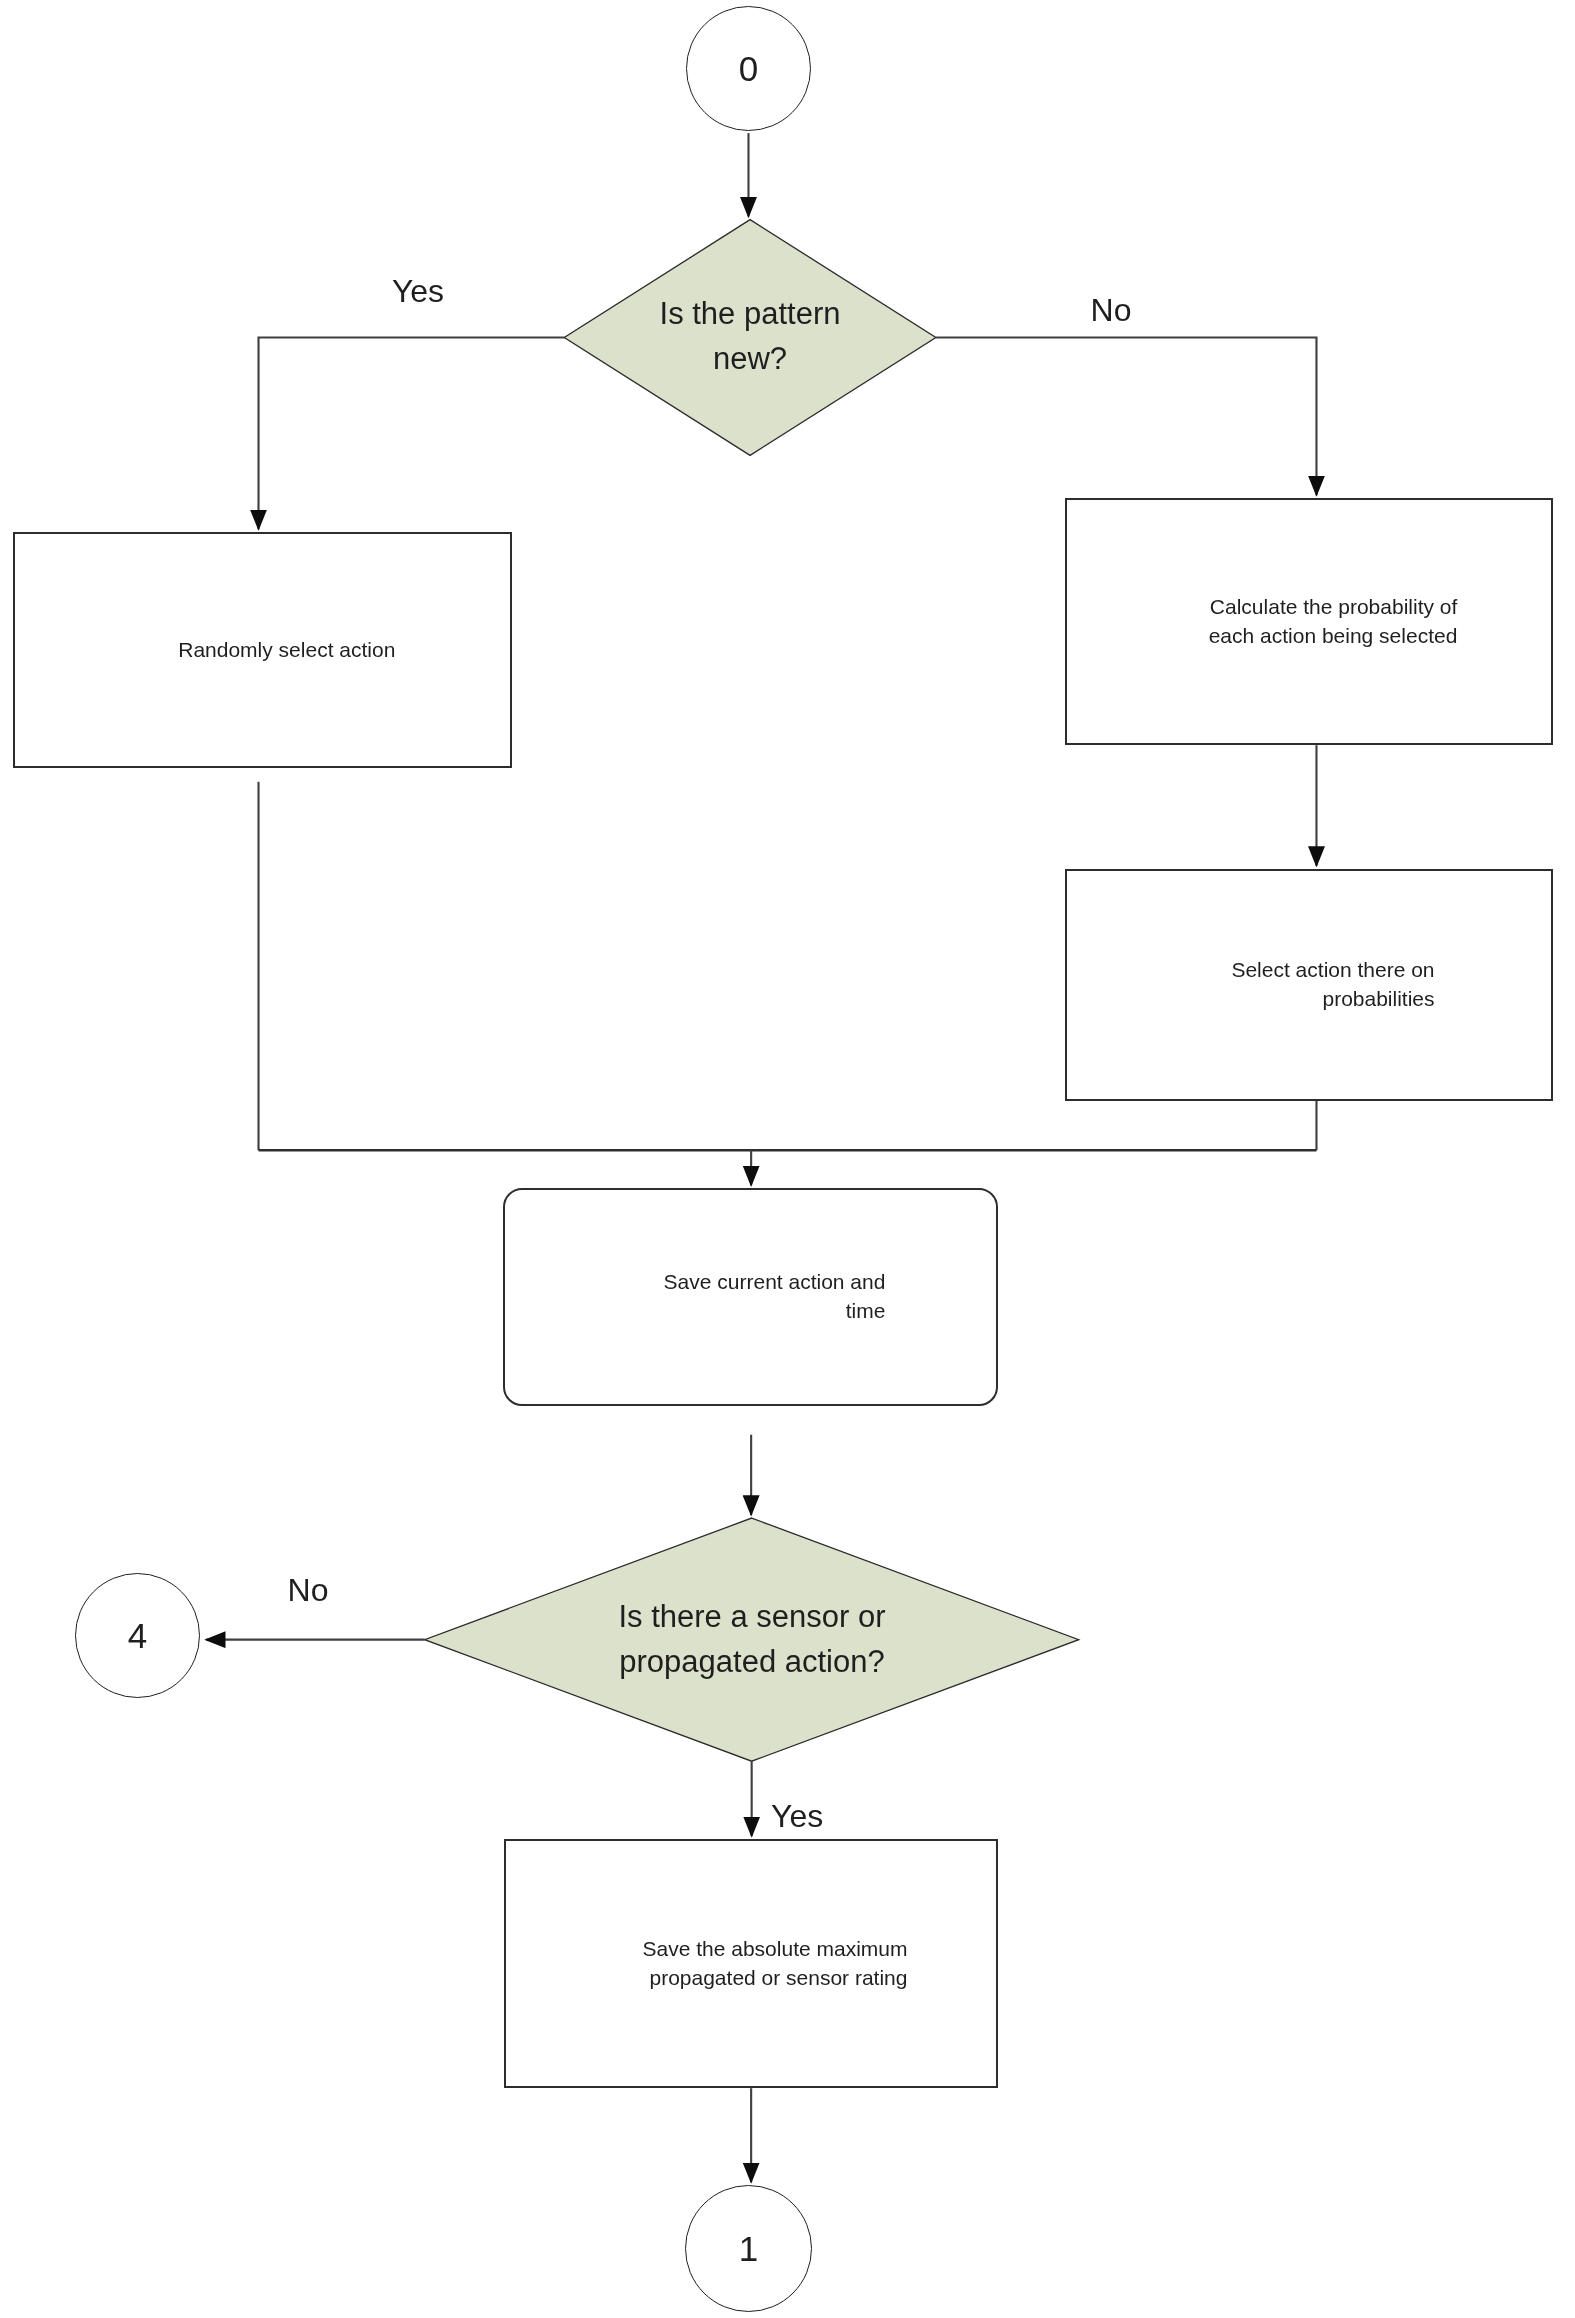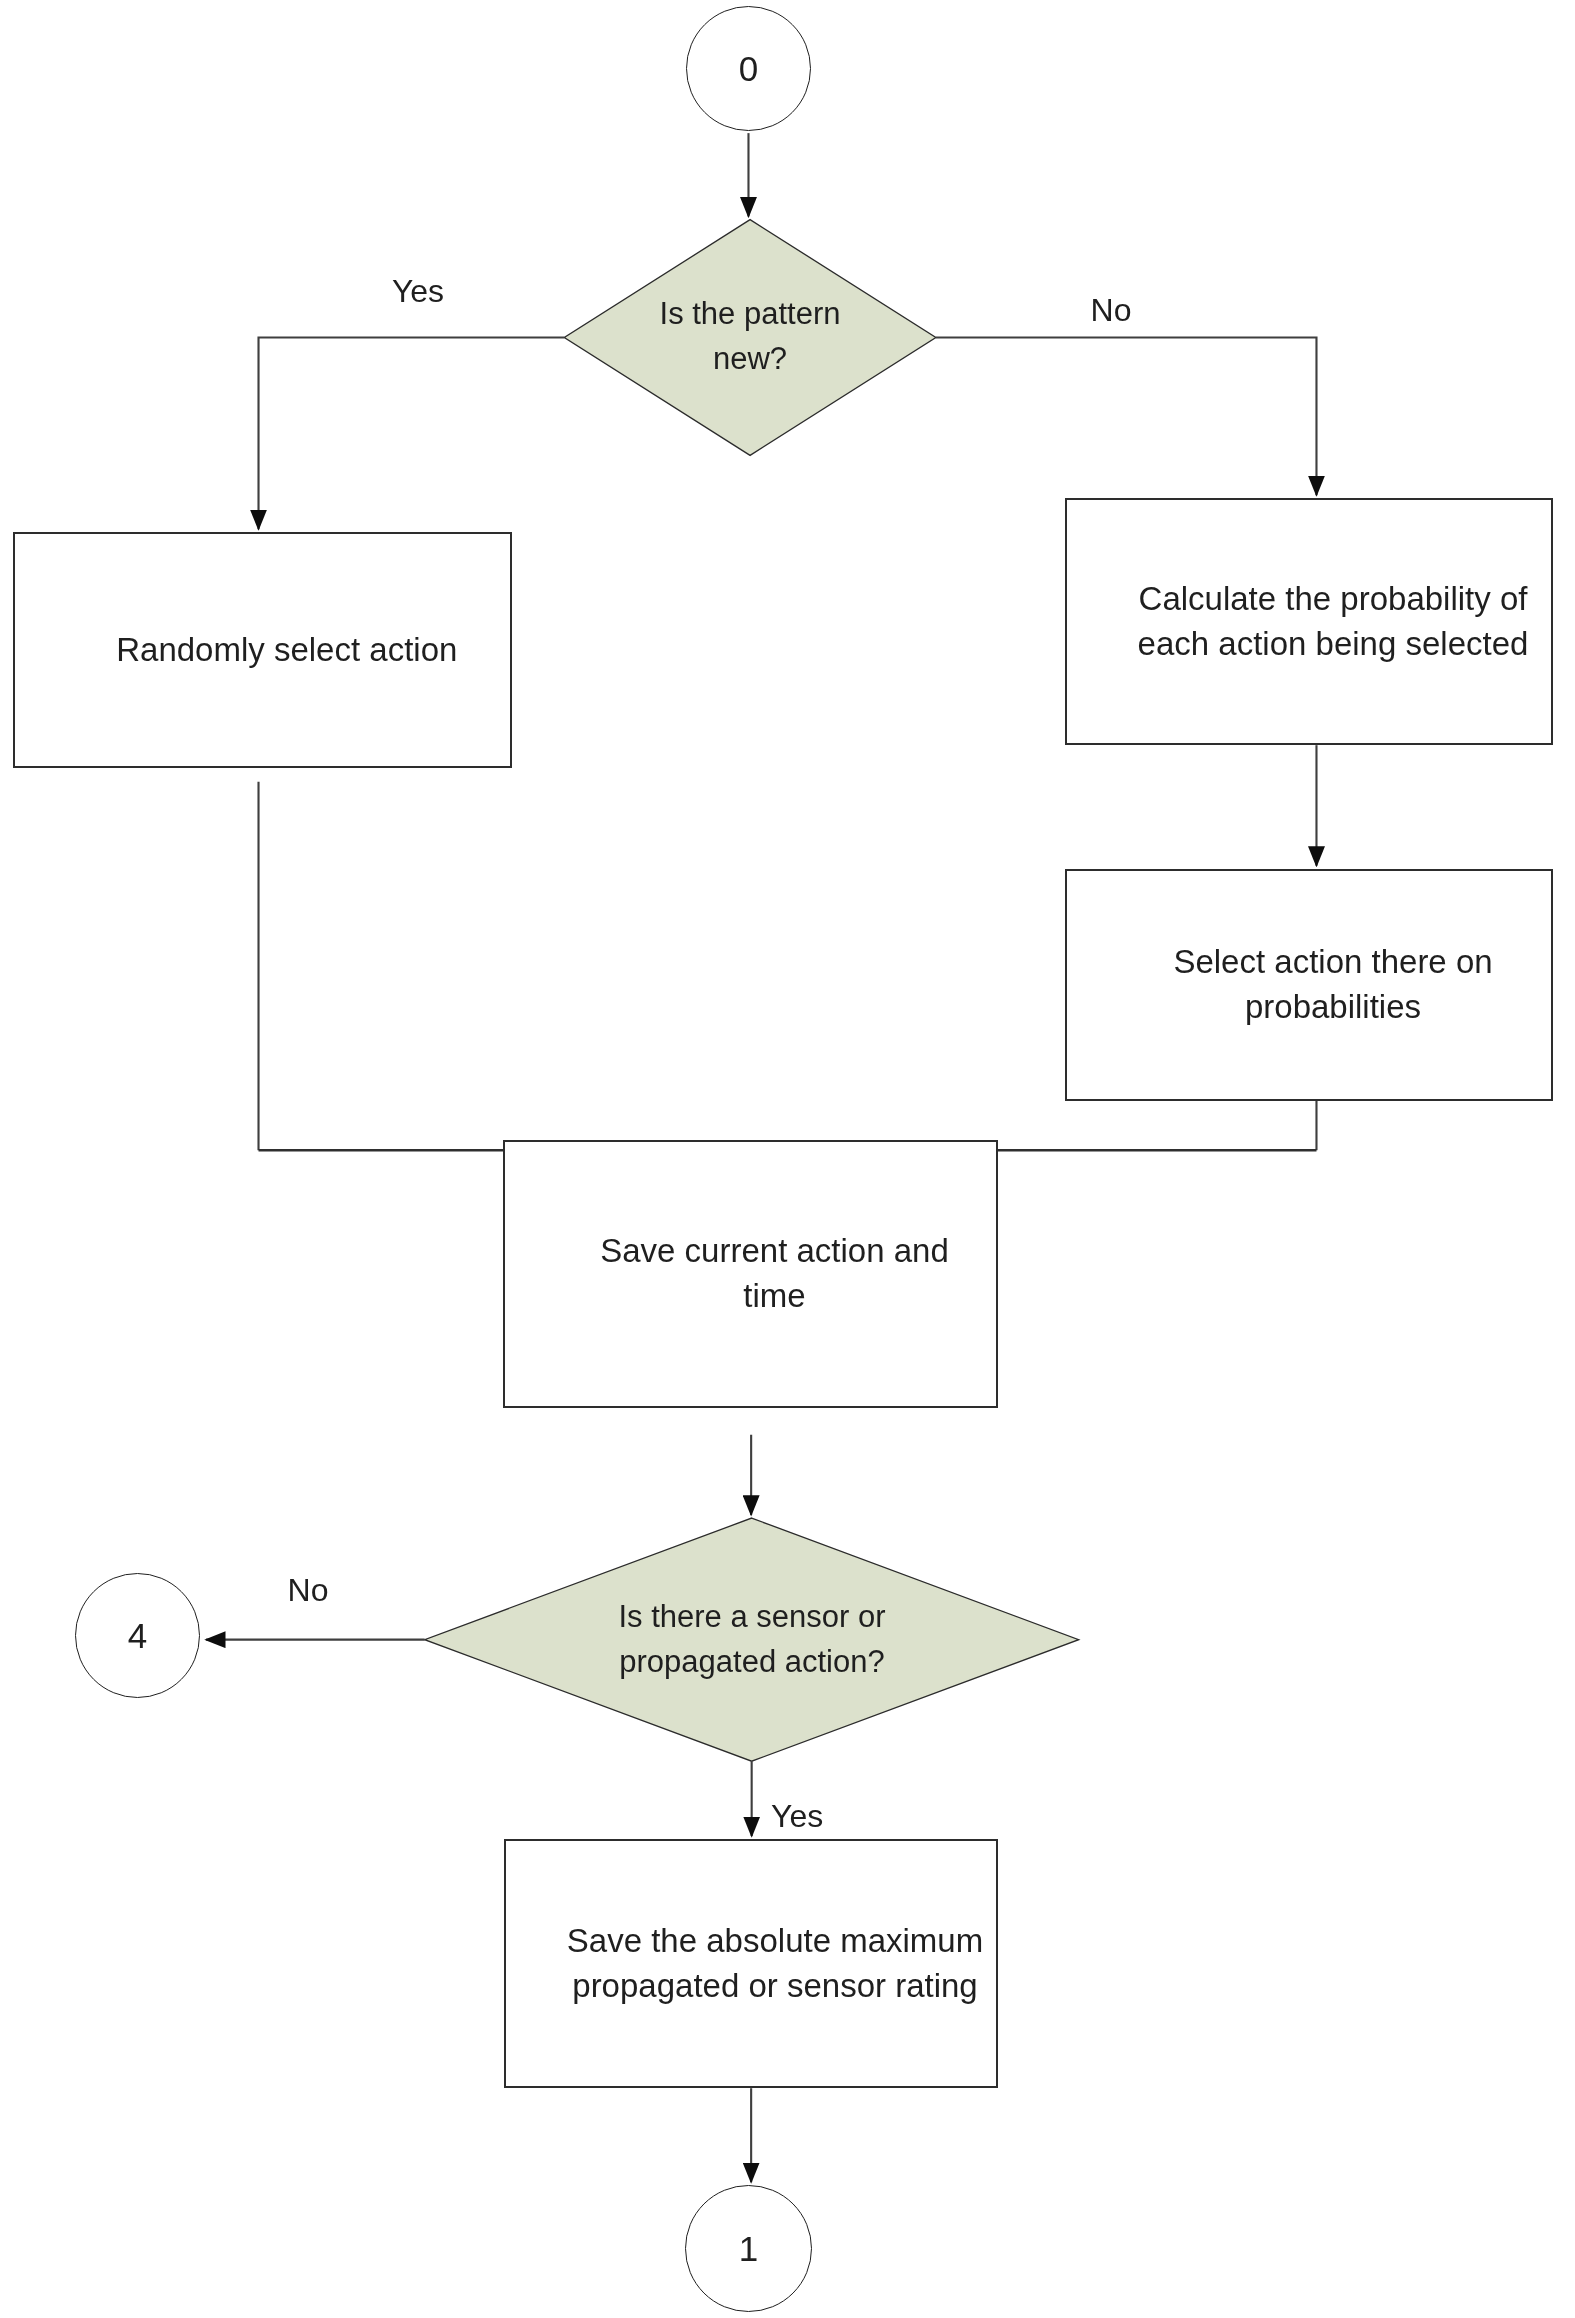--- a/index.html
+++ b/index.html
@@ -13,22 +13,22 @@
   }
   #edges{position:absolute;left:0;top:0;width:1575px;height:2319px;}
   .edge{stroke:#3f3f3f;stroke-width:4;fill:none;}
   .edge.thick{stroke:#2f2f2f;stroke-width:5;}
   .dshape{stroke:#2b2b2b;stroke-width:2.5;}
   .box{
     position:absolute;
     background:#ffffff;
     border:2.1px solid #2d2d2d;
     display:flex;align-items:center;justify-content:center;
-    text-align:center;
-    font-size:33px;line-height:1.36;
+    text-align:right;
+    font-size:21px;line-height:1.36;
     white-space:pre-line;
     box-sizing:border-box;
     padding-left:48px;
   }
   .circle{
     position:absolute;
     background:#ffffff;
     border:1.6px solid #1f1f1f;
     border-radius:50%;
     display:flex;align-items:center;justify-content:center;
@@ -99,21 +99,21 @@
 propagated action?</div>
 
   <div class="box" style="left:13.3px;top:532px;width:499px;height:236px;">Randomly select action</div>
 
   <div class="box" style="left:1065px;top:498px;width:488px;height:247px;">Calculate the probability of
 each action being selected</div>
 
   <div class="box" style="left:1065px;top:869px;width:488px;height:232px;">Select action there on
 probabilities</div>
 
-  <div class="box" style="left:503px;top:1140px;width:495px;height:268px;">Save current action and
+  <div class="box" style="left:503px;top:1188px;width:495px;height:218px;border-radius:19px;">Save current action and
 time</div>
 
   <div class="box" style="left:504px;top:1839px;width:494px;height:249px;">Save the absolute maximum
 propagated or sensor rating</div>
 
   <div class="elabel" style="left:418px;top:291px;">Yes</div>
 
   <div class="elabel" style="left:1111px;top:310px;">No</div>
 
   <div class="elabel" style="left:308px;top:1590px;">No</div>

